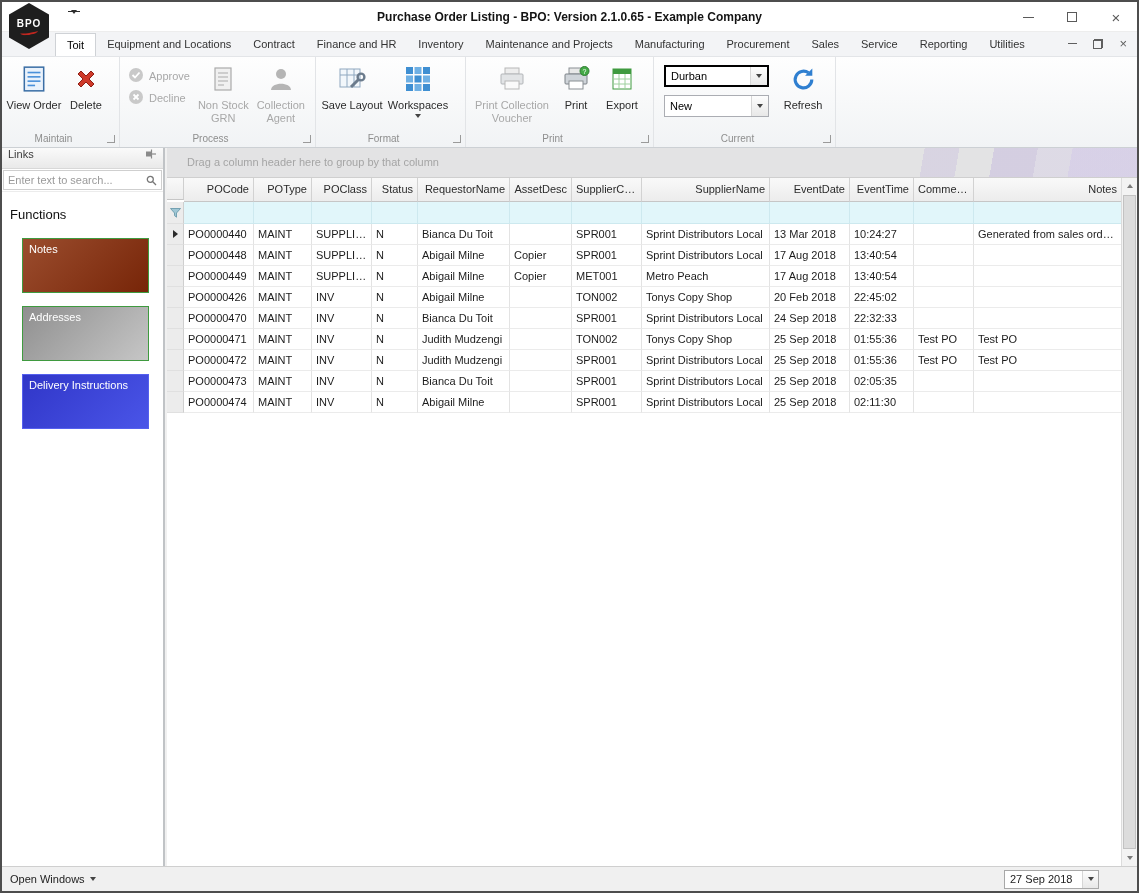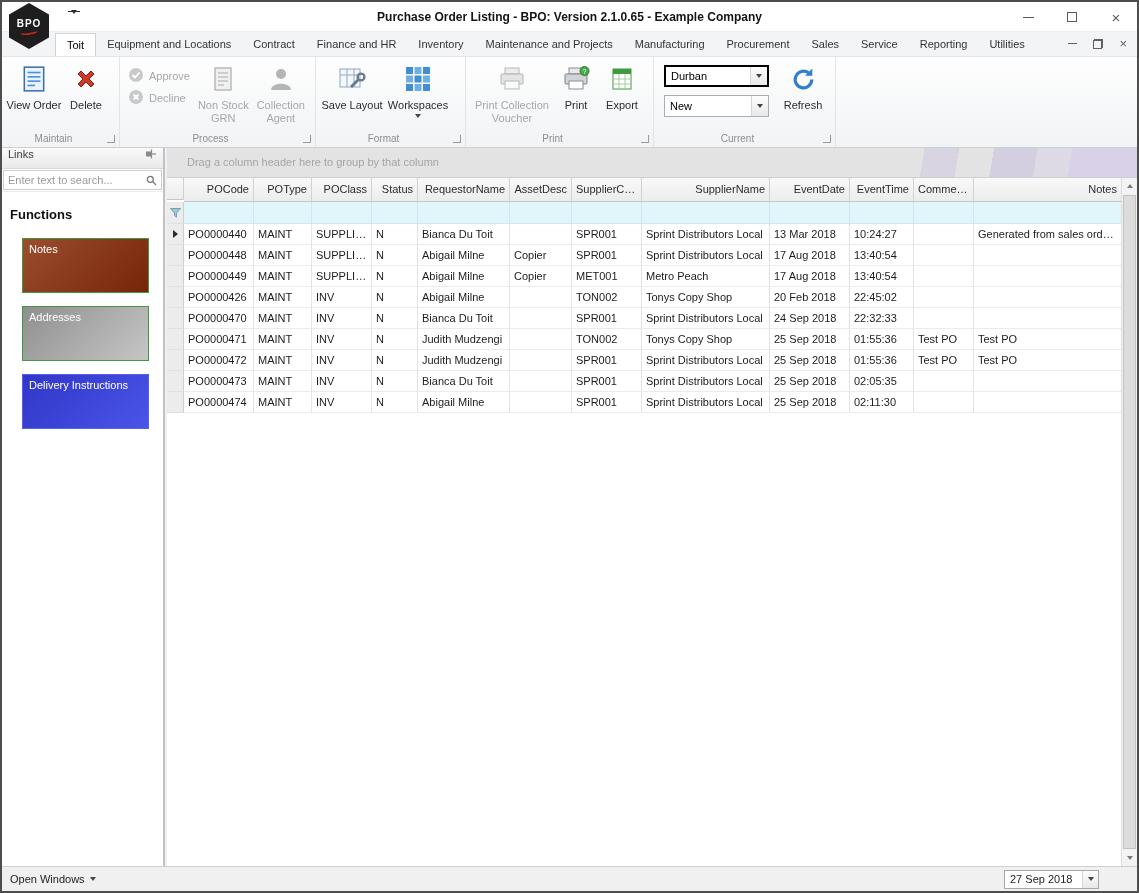--- a/index.html
+++ b/index.html
@@ -52,21 +52,21 @@
 .ws-arrow { margin-top:2px; }
 
 
 .sidebar { position:absolute; left:0; top:146px; width:163px; bottom:25px; background:#fff; border-right:2px solid #c0c3c6; display:flex; flex-direction:column; }
 .links-header { height:21px; background:linear-gradient(#fafafa,#e9e9e9); border-bottom:1px solid #d8d8d8; display:flex; padding:0 6px; font-size:11px; color:#3a3a3a; }
 .links-header .pin { margin-left:auto; cursor:pointer; display:flex; }
 .search-row { position:relative; padding:1px; border-bottom:1px solid #ececec; }
 .search-input { width:100%; height:20px; border:1px solid #cfcfcf; font-size:11px; padding:0 18px 0 4px; color:#555; font-family:inherit; outline:none; }
 .search-input::placeholder { color:#9a9a9a; }
 .magnifier { position:absolute; right:6px; top:6px; cursor:pointer; display:flex; }
-.functions-heading { font-size:13px; font-weight:700; color:#101010; margin:15px 12px 16px 8px; }
+.functions-heading { font-size:13px; font-weight:400; color:#101010; margin:15px 12px 16px 8px; }
 .tiles { display:flex; flex-direction:column; gap:13px; padding-left:20px; }
 .tile { width:127px; height:55px; border:1px solid transparent; color:#fff; font-size:11px; padding:4px 6px; cursor:pointer; }
 
 
 .gridarea { position:absolute; left:165px; top:146px; right:0; bottom:25px; background:#fff; }
 .group-panel { position:absolute; top:0; left:0; right:0; height:30px; background:#e3e3e4; border-bottom:1px solid #cfcfcf; overflow:hidden; }
 .group-hint { position:absolute; left:20px; top:8px; font-size:11px; color:#a5a5a5; }
 .swoosh-deco { position:absolute; right:0; top:0; width:430px; height:30px;
   background:
    linear-gradient(100deg, transparent 50%, rgba(178,158,218,.22) 50%, rgba(178,158,218,.22) 58%, transparent 58%),

